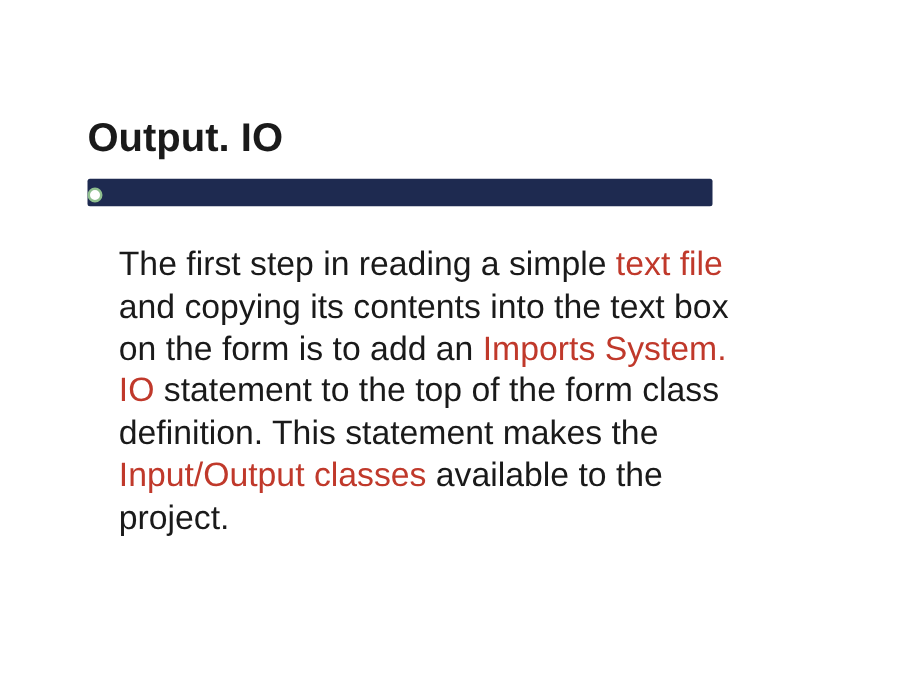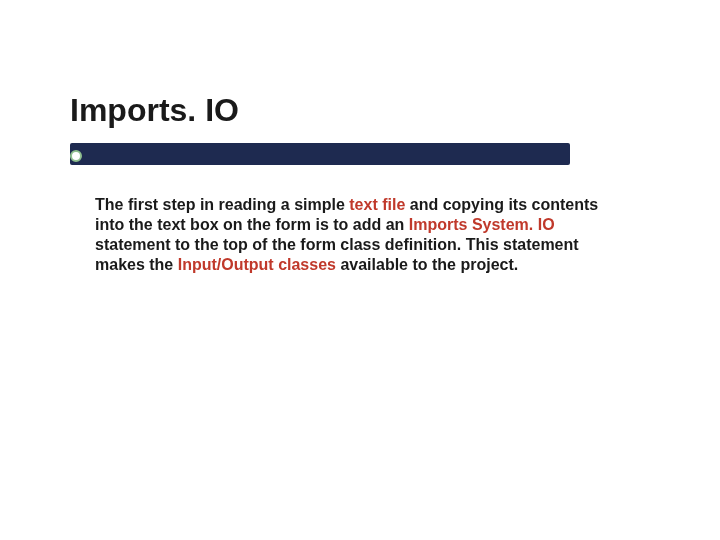--- a/index.html
+++ b/index.html
@@ -44,35 +44,34 @@
     background: #ffffff;
     border: 2px solid #8fbf8f;
     box-sizing: border-box;
     z-index: 2;
   }
   .body-text {
     position: absolute;
     left: 95px;
     top: 195px;
     width: 510px;
-    font-size: 16px;
+    font-size: 27px;
     line-height: 1.25;
     color: #1a1a1a;
-    font-weight: bold;
   }
   .hl {
     color: #c0392b;
   }
 </style>
 </head>
 <body>
 
 <div class="slide">
 
-  <div class="title">Imports. IO</div>
+  <div class="title">Output. IO</div>
 
   <div class="underline-bar"></div>
 
   <div class="bullet-dot"></div>
 
   <div class="body-text"><span>The first step in reading a simple </span><span class="hl">text file</span><span> and copying its contents into the text box on the form is to add an </span><span class="hl">Imports System. IO</span><span> statement to the top of the form class definition. This statement makes the </span><span class="hl">Input/Output classes</span><span> available to the project.</span></div>
 
 </div>
 
 </body></html>

